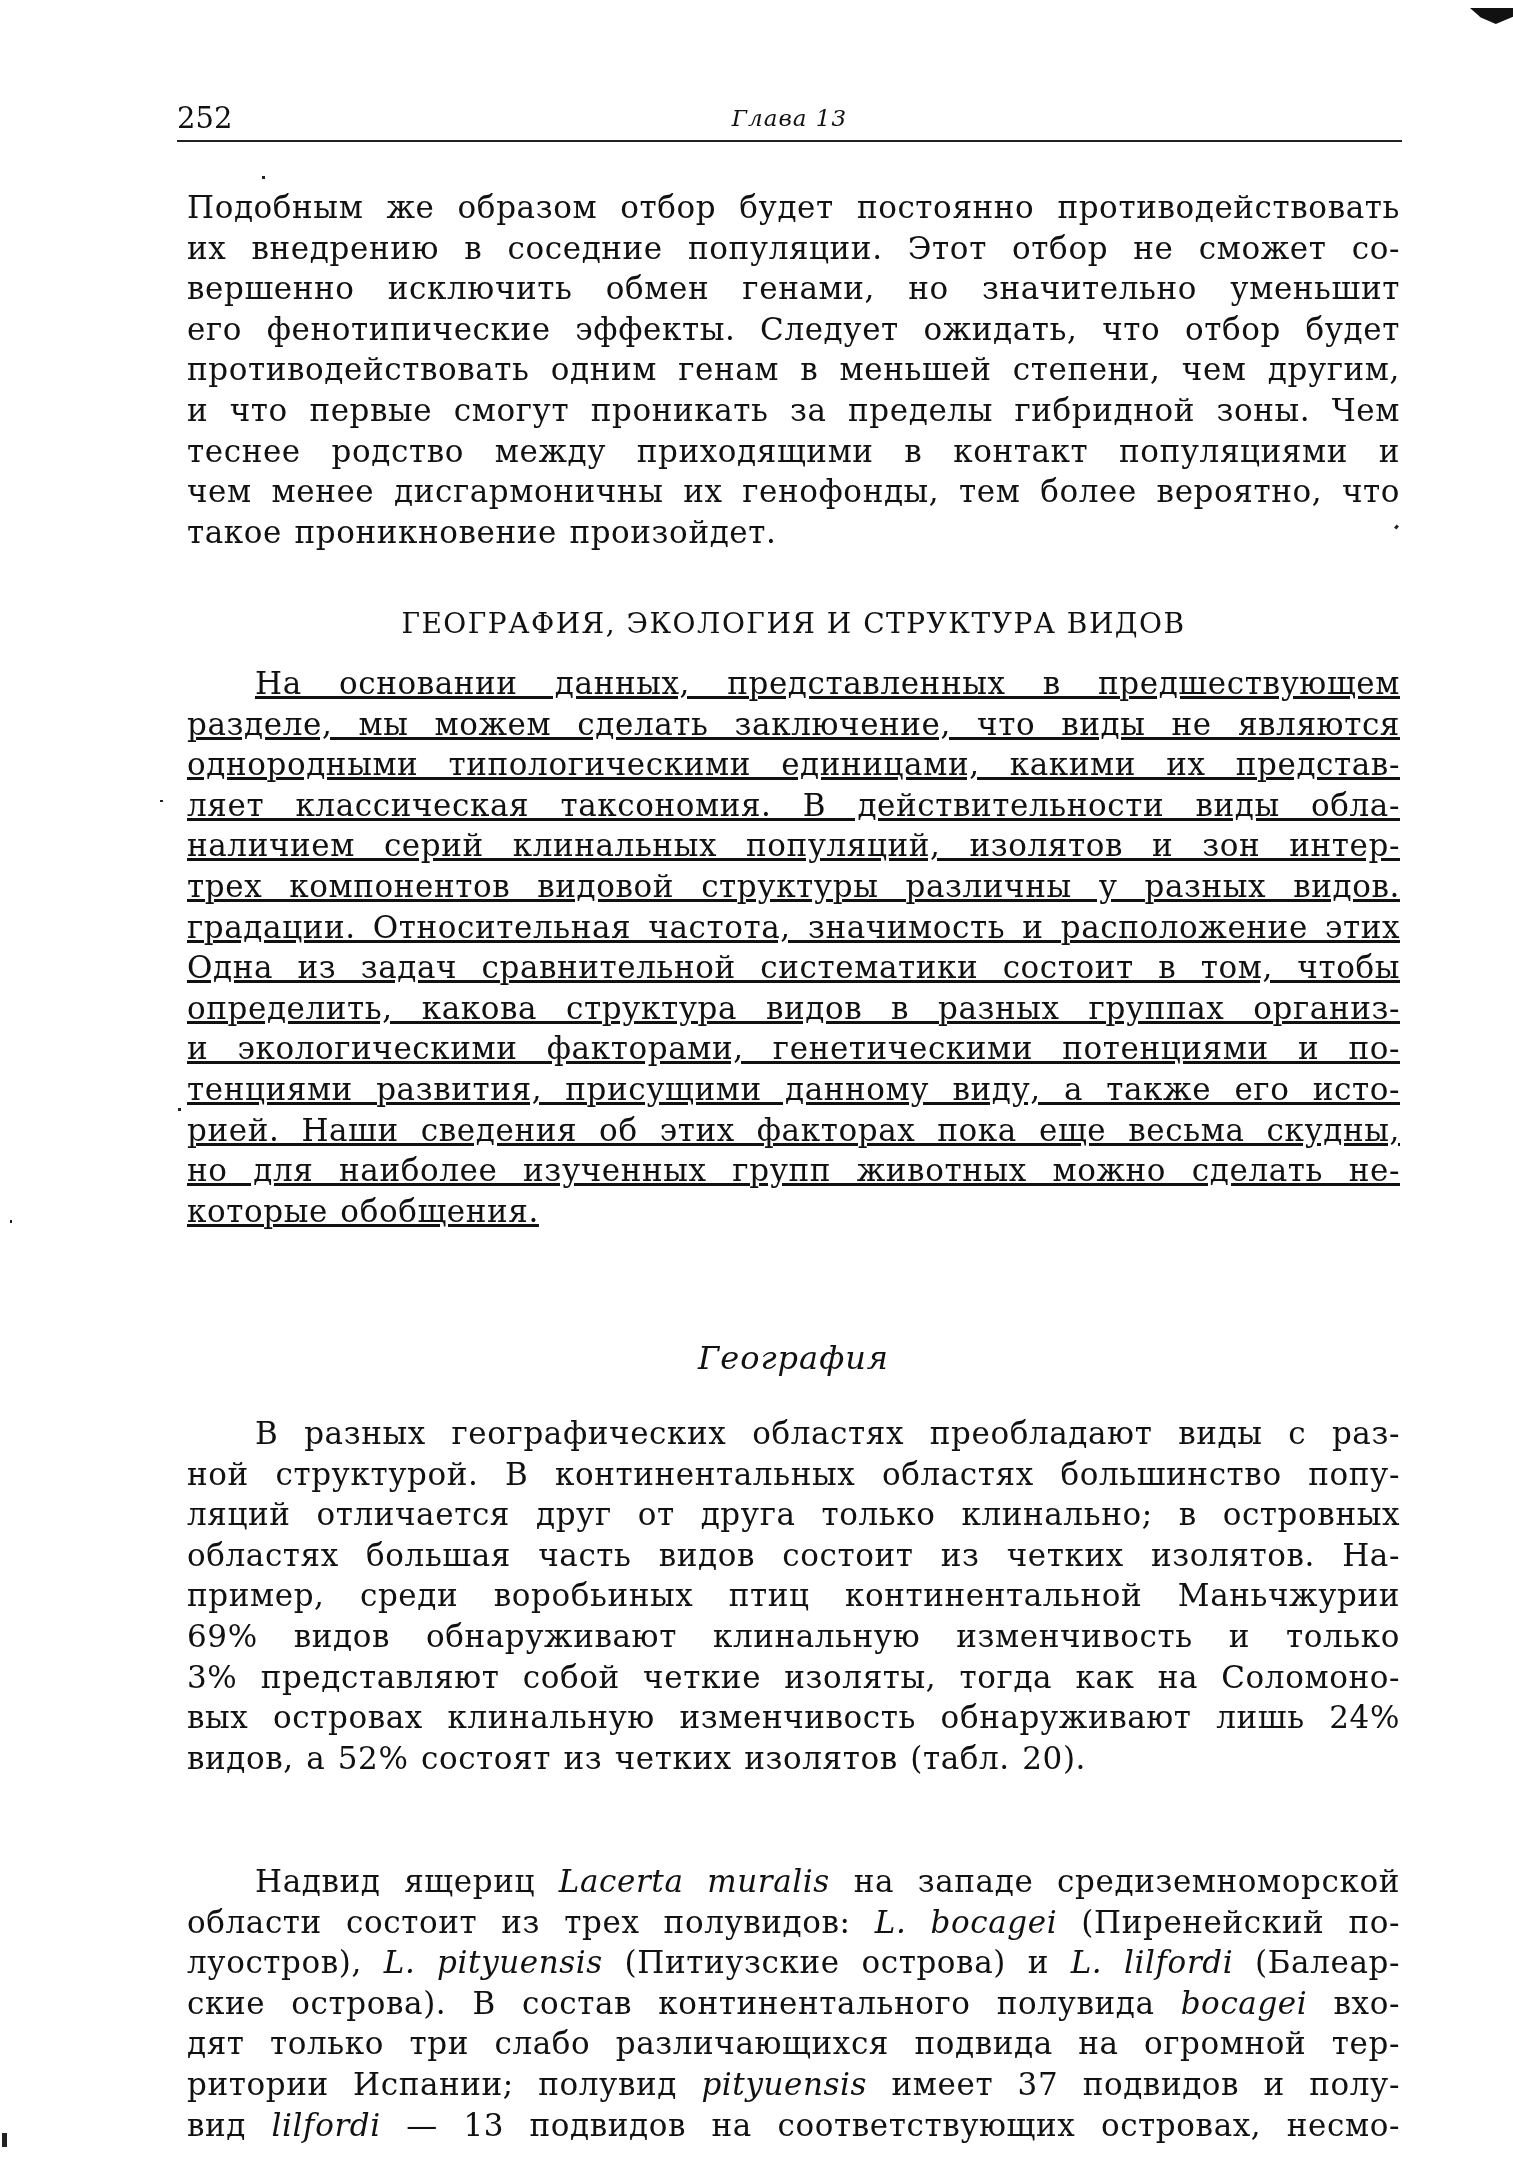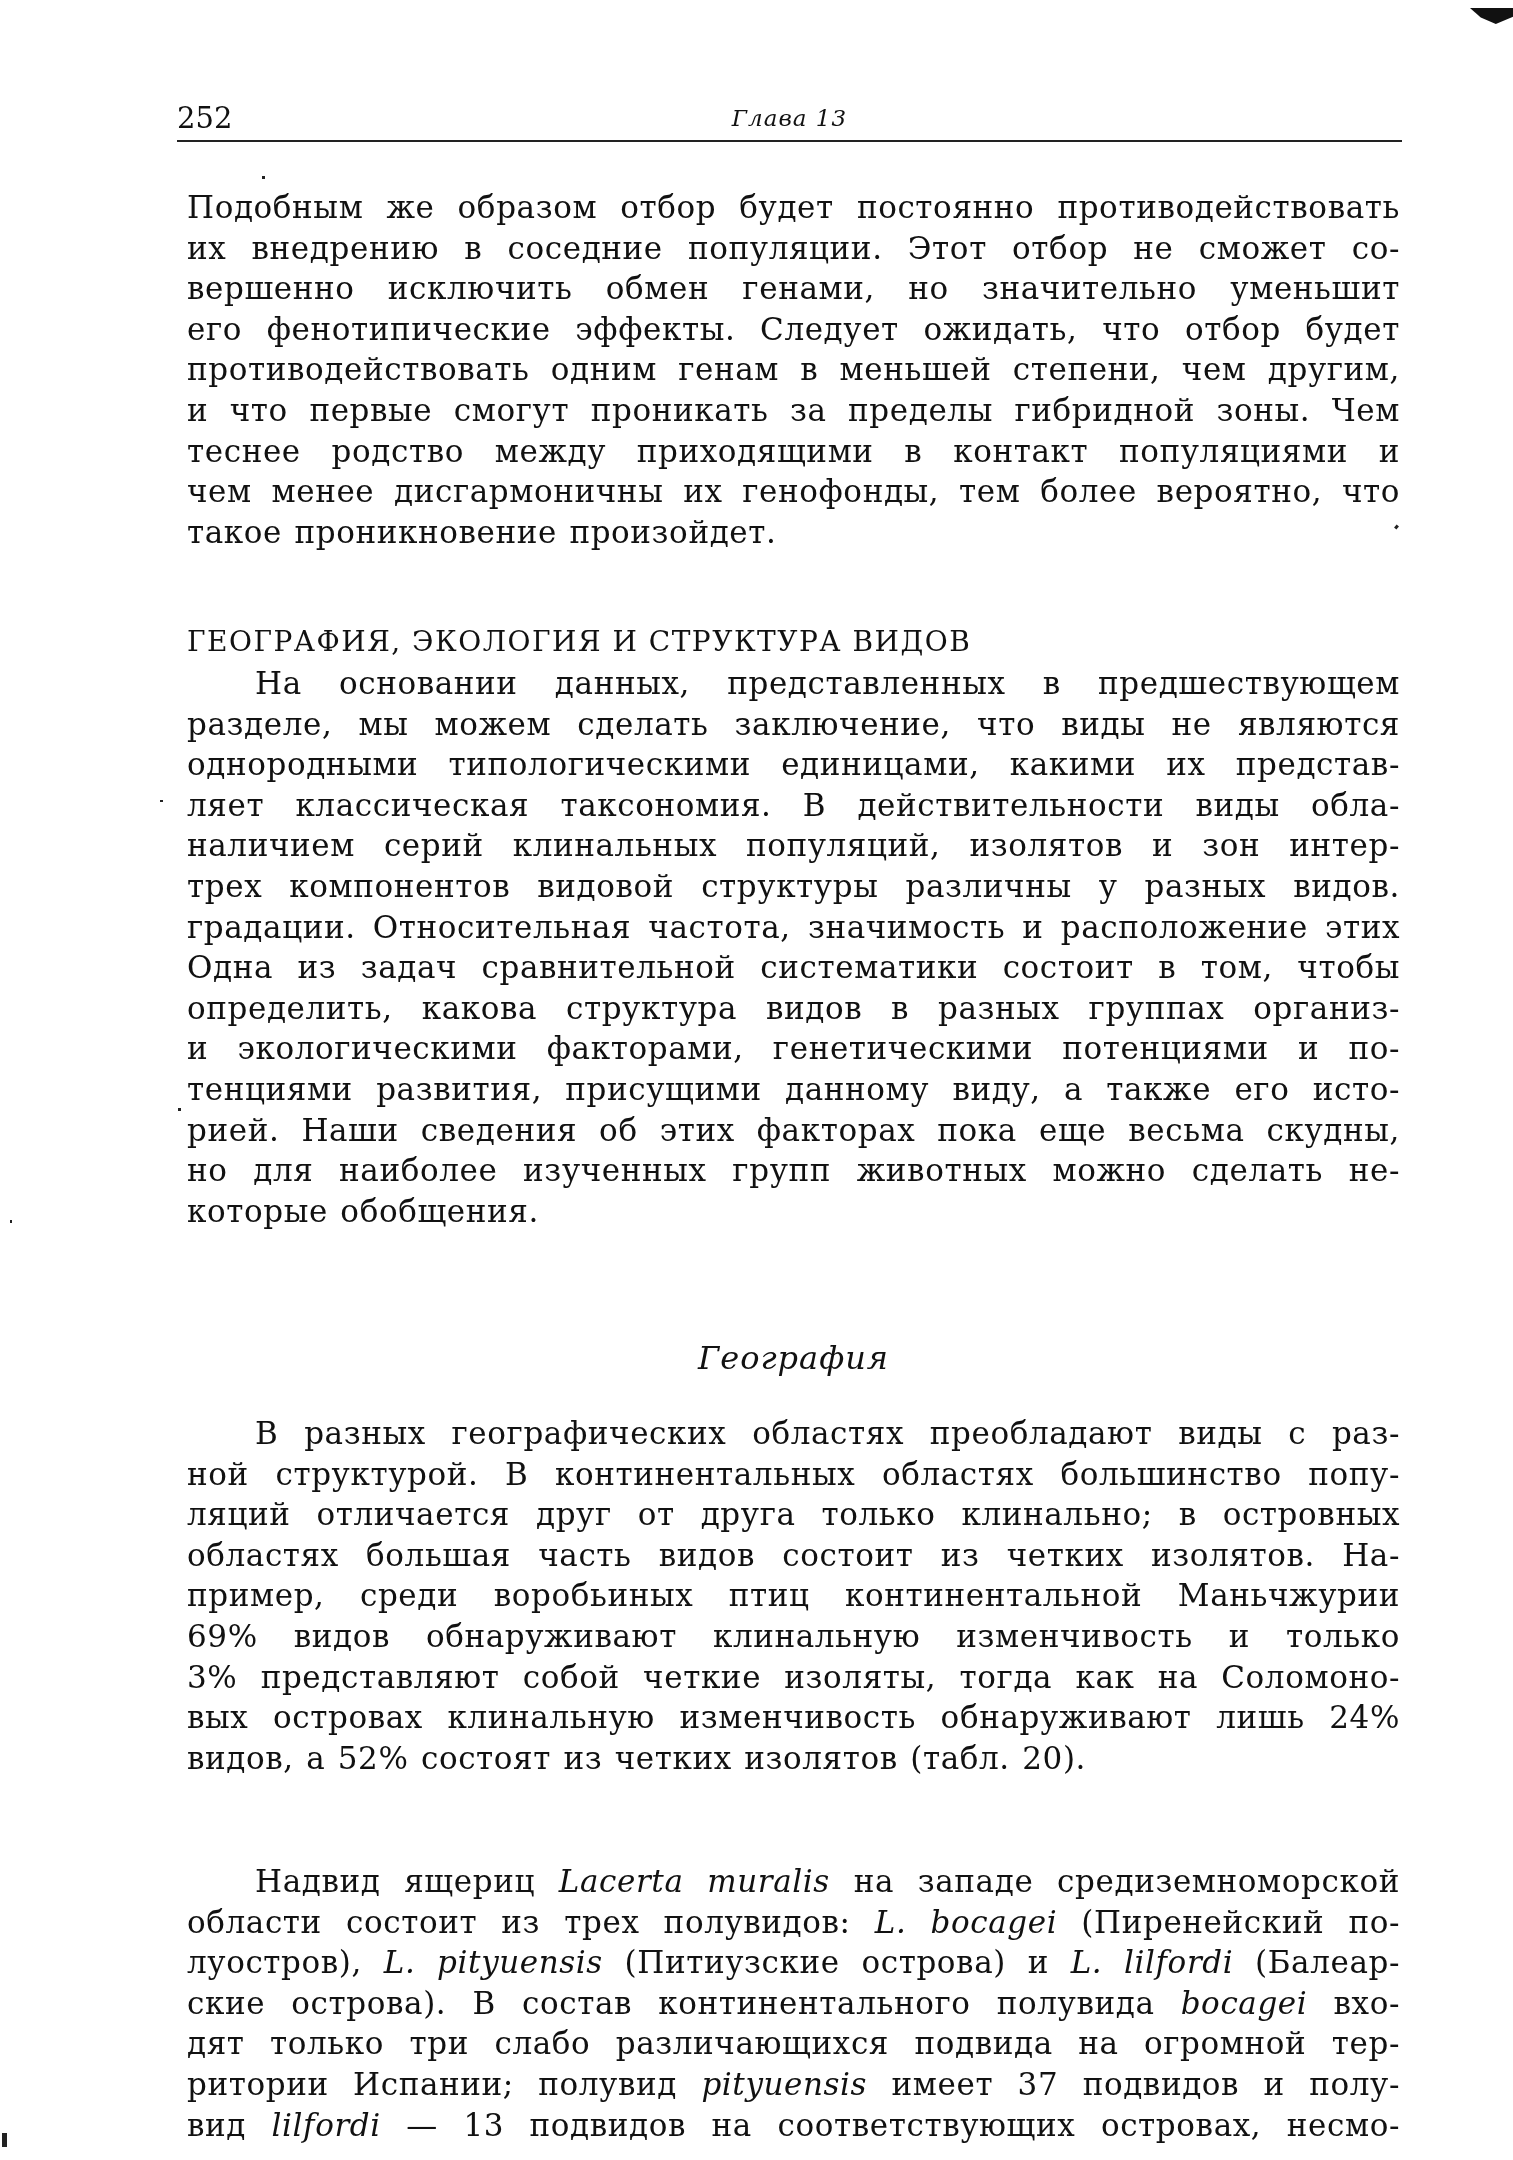--- a/index.html
+++ b/index.html
@@ -7,21 +7,21 @@
   .page { position:absolute; left:0; top:0; width:1513px; height:2160px; }
   .running-head { position:absolute; left:177px; top:98px; width:1225px; height:40px; }
   .page-number { position:absolute; left:0; top:0; font-size:29px; line-height:40px; }
   .chapter-label { position:absolute; left:0; right:0; top:0; text-align:center; font-style:italic; font-size:23px; line-height:40px; letter-spacing:1px; }
   .head-rule { position:absolute; left:177px; top:140px; width:1225px; height:0; border-top:2px solid #222; }
   .block { position:absolute; left:187px; width:1213px; }
   .line { display:block; height:40.6px; line-height:40.6px; font-size:31px; text-align:justify; text-align-last:justify; white-space:nowrap; overflow:visible; letter-spacing:0.6px; word-spacing:2px; }
   .line.last { text-align-last:left; }
   .line.indent { padding-left:68px; }
   .line span.it { font-style:italic; }
-  .section-heading { position:absolute; left:187px; width:1213px; top:604px; text-align:left; font-size:28px; line-height:40px; letter-spacing:1.5px;margin-top:18px; }
+  .section-heading { position:absolute; left:187px; width:1213px; top:604px; text-align:center; font-size:28px; line-height:40px; letter-spacing:1.5px; }
   .subheading { position:absolute; left:187px; width:1213px; top:1336px; text-align:center; font-style:italic; font-size:32px; line-height:44px; letter-spacing:1px; }
   .speck { position:absolute; background:#222; }
   .corner-mark { position:absolute; left:1470px; top:8px; width:43px; height:16px; background:#111; clip-path:polygon(0 0,100% 0,100% 55%,60% 100%,25% 60%); }
 </style>
 </head>
 <body>
 
 <div class="page">
 
   <div class="corner-mark"></div>
@@ -39,21 +39,21 @@
       <span class="line">его фенотипические эффекты. Следует ожидать, что отбор будет</span>
       <span class="line">противодействовать одним генам в меньшей степени, чем другим,</span>
       <span class="line">и что первые смогут проникать за пределы гибридной зоны. Чем</span>
       <span class="line">теснее родство между приходящими в контакт популяциями и</span>
       <span class="line">чем менее дисгармоничны их генофонды, тем более вероятно, что</span>
       <span class="line last">такое проникновение произойдет.</span>
     </div>
 
   <div class="section-heading">ГЕОГРАФИЯ, ЭКОЛОГИЯ И СТРУКТУРА ВИДОВ</div>
 
-  <div class="block" id="p2" style="top:663px;">
+  <div class="block" id="p2" style="top:663px;text-decoration:underline;">
       <span class="line indent">На основании данных, представленных в предшествующем</span>
       <span class="line">разделе, мы можем сделать заключение, что виды не являются</span>
       <span class="line">однородными типологическими единицами, какими их представ-</span>
       <span class="line">ляет классическая таксономия. В действительности виды обла-</span>
       <span class="line">наличием серий клинальных популяций, изолятов и зон интер-</span>
       <span class="line">трех компонентов видовой структуры различны у разных видов.</span>
       <span class="line">градации. Относительная частота, значимость и расположение этих</span>
       <span class="line">Одна из задач сравнительной систематики состоит в том, чтобы</span>
       <span class="line">определить, какова структура видов в разных группах организ-</span>
       <span class="line">и экологическими факторами, генетическими потенциями и по-</span>

